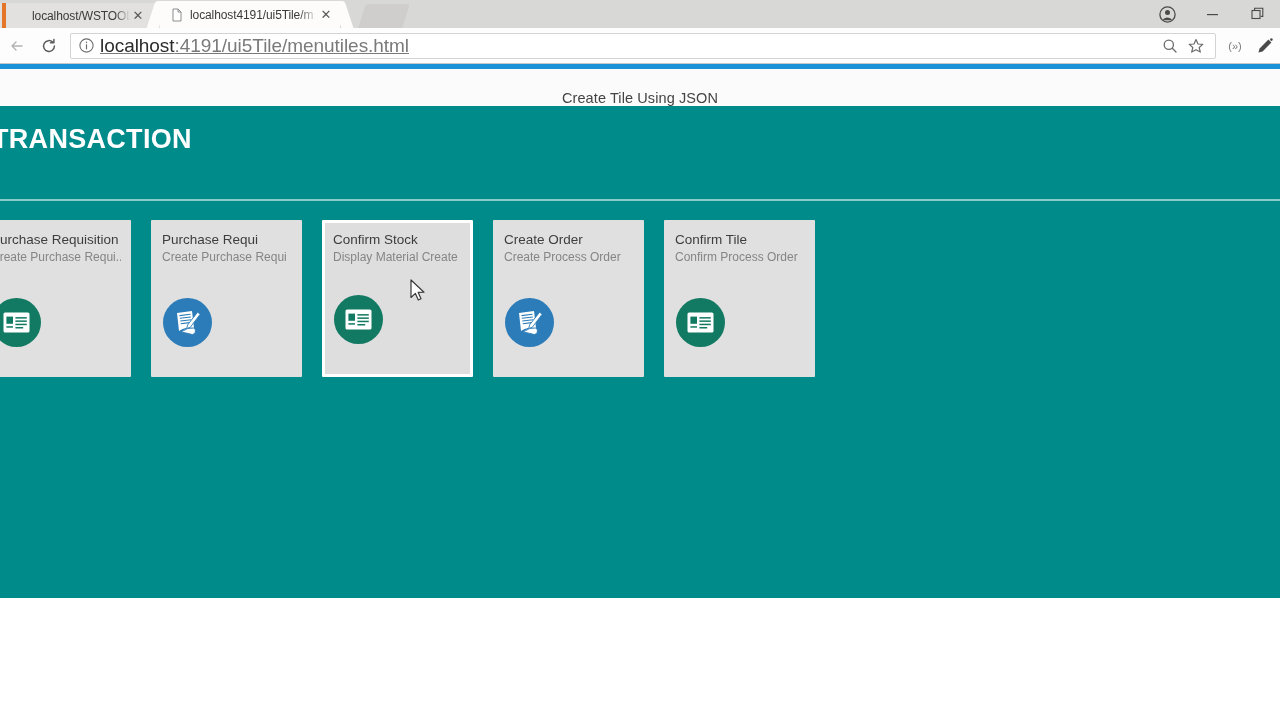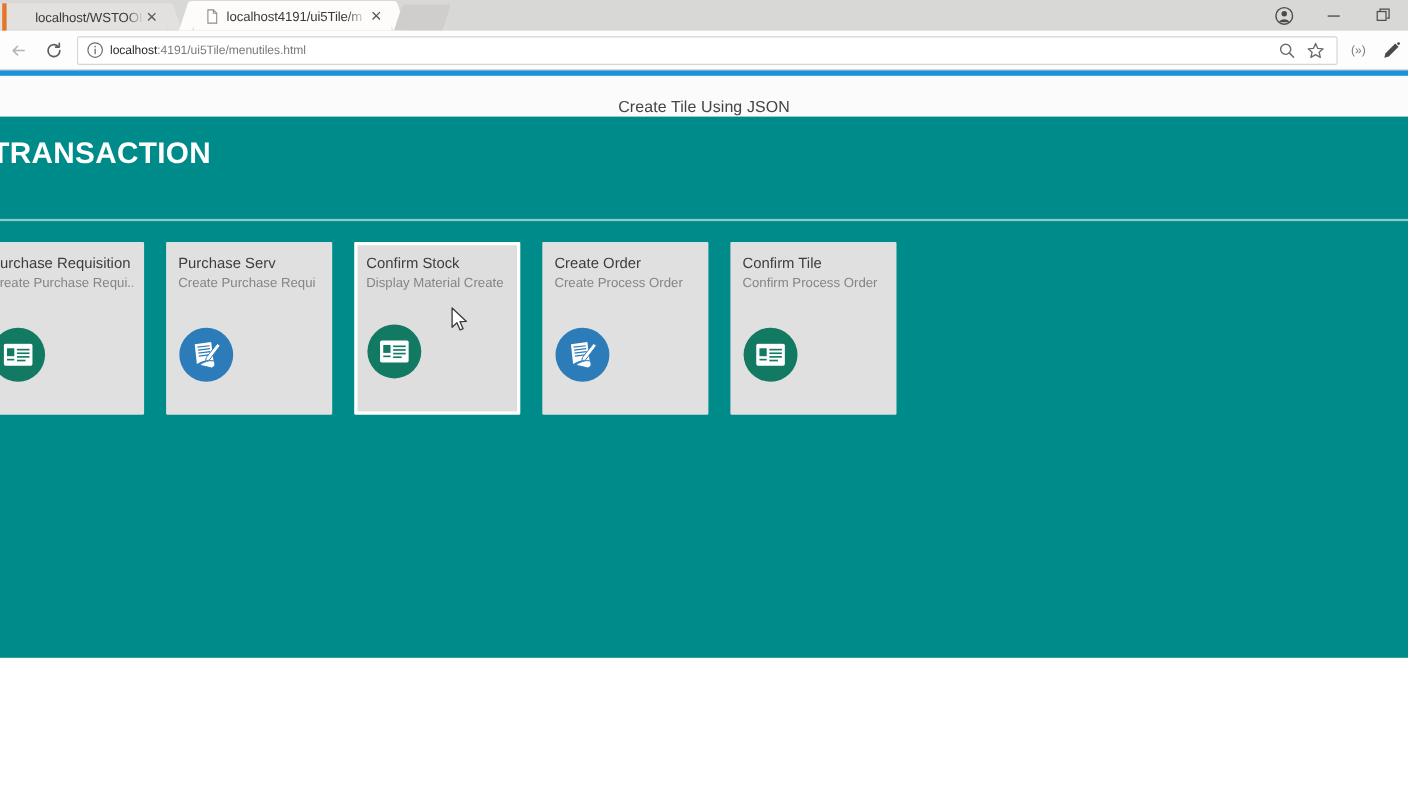--- a/index.html
+++ b/index.html
@@ -43,21 +43,21 @@
   }
   .tab::after {
     content: "";
     position: absolute; right: -9px; bottom: 0;
     width: 12px; height: 100%;
     background: inherit;
     transform: skewX(18deg);
     border-top-right-radius: 3px;
   }
   .tab-1 { left: 2px; width: 150px; }
-  .tab-2 { left: 176px; width: 180px; }
+  .tab-2 { left: 160px; width: 180px; }
   .tab-ghost {
     position: absolute; left: 362px; top: 4px;
     width: 44px; height: 24px;
     background: #cfcecc;
     transform: skewX(-18deg);
     border-top-left-radius: 3px; border-top-right-radius: 3px;
   }
   .tab-accent {
     position: absolute; left: 0; top: 0; width: 4px; height: 100%;
     background: #e4762a; z-index: 3;
@@ -110,22 +110,22 @@
     border-radius: 2px;
     display: flex; align-items: center;
     padding: 0 6px;
   }
   .omnibox-info {
     width: 18px; height: 18px; flex: 0 0 18px;
     display: flex; align-items: center; justify-content: center;
     color: #6e6e6e; margin-right: 5px;
   }
   .omnibox-url {
-    font-size: 11px; color: #7a7a7a;
-    white-space: nowrap; letter-spacing: -0.05px;
+    font-size: 19px; color: #7a7a7a;
+    white-space: nowrap; letter-spacing: -0.05px; text-decoration: underline;
   }
   .omnibox-url b { color: #2b2b2b; font-weight: normal; }
   .omni-action {
     width: 26px; height: 26px; flex: 0 0 26px;
     display: flex; align-items: center; justify-content: center;
     color: #6b6b6b;
   }
   .tb-ext {
     width: 30px; height: 30px; flex: 0 0 30px;
     display: flex; align-items: center; justify-content: center;
@@ -336,21 +336,21 @@
             <rect x="3.4" y="14.2" width="6.6" height="1.5" fill="#127a62"></rect>
             <rect x="12.4" y="5.1" width="11.4" height="1.5" fill="#127a62"></rect>
             <rect x="12.4" y="8.4" width="11.4" height="1.5" fill="#127a62"></rect>
             <rect x="12.4" y="11.7" width="11.4" height="1.5" fill="#127a62"></rect>
             <rect x="12.4" y="15" width="7.8" height="1.5" fill="#127a62"></rect>
           </svg>
         </div>
       </div>
 
       <div class="tile">
-        <div class="tile-title">Purchase Serv</div>
+        <div class="tile-title">Purchase Requi</div>
         <div class="tile-subtitle">Create Purchase Requi</div>
         <div class="tile-icon icon-blue">
           <svg width="30" height="28" viewBox="0 0 30 28">
             <path d="M4 4 L19 2 L21 19 Q13 17 6 22 Z" fill="#ffffff"></path>
             <path d="M6.5 6.6 l11-1.3 M6.9 9.3 l11-1.3 M7.3 12 l11-1.3 M7.7 14.7 l9-1.1" stroke="#2b7cb9" stroke-width="1.1"></path>
             <path d="M24.6 3.2 l2.6 2 -10 13.2 -3.4 1 0.8-3.5z" fill="#ffffff" stroke="#2b7cb9" stroke-width="0.9"></path>
             <path d="M21 19 q-6-1-13 4 q6 1 11.5 2.6 q4-1.6 2.5-5.6z" fill="#ffffff" stroke="#2b7cb9" stroke-width="0.9"></path>
           </svg>
         </div>
       </div>

